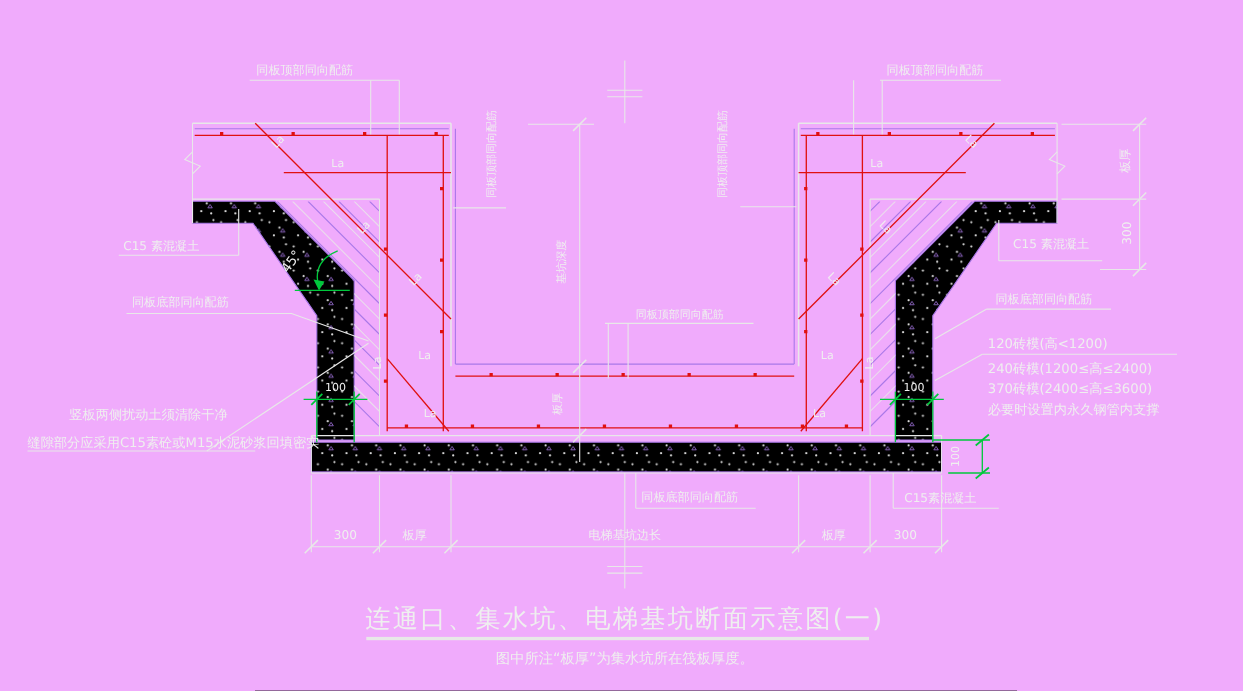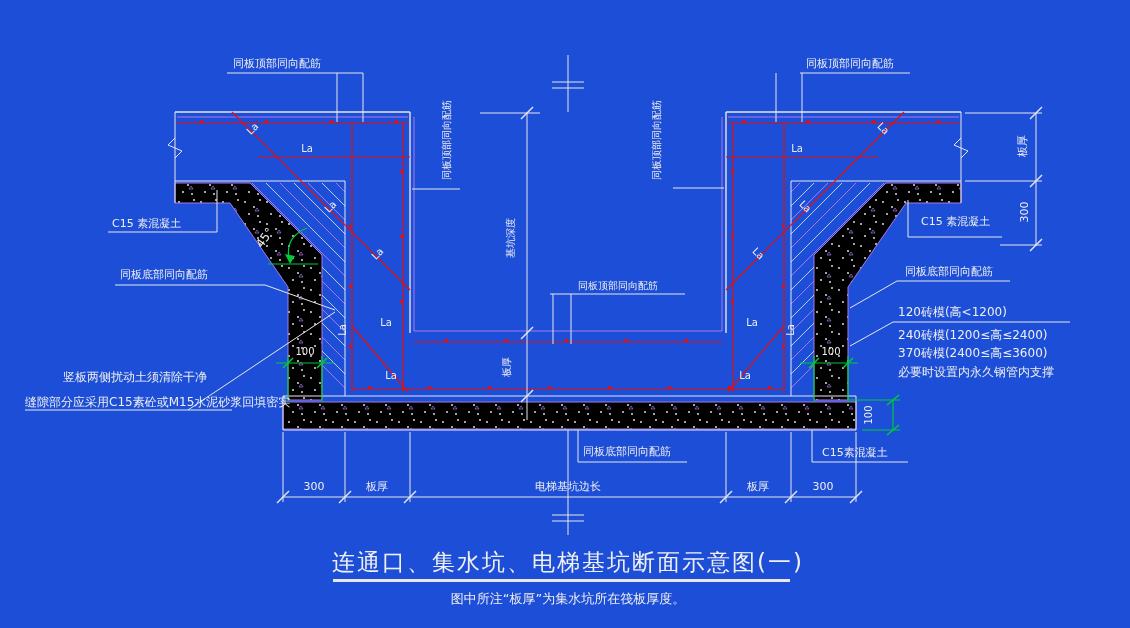--- a/index.html
+++ b/index.html
@@ -1,16 +1,16 @@
 <!DOCTYPE html>
 <html><head>
 <meta charset="utf-8">
 <style>
   html,body{margin:0;padding:0;background:#000;}
-  .stage{position:relative;width:1130px;height:628px;background:#1d4ed8;overflow:hidden;}
+  .stage{position:relative;width:1130px;height:628px;background:#f0abfc;overflow:hidden;}
   svg{display:block;}
   text{font-family:"DejaVu Sans",sans-serif;fill:#efefef;}
   .w{stroke:#e8e8e8;stroke-width:1;fill:none;}
   .w2{stroke:#e8e8e8;stroke-width:1.4;fill:none;}
   .m{stroke:#a978e8;stroke-width:1;fill:none;}
   .r{stroke:#e01010;stroke-width:1.2;fill:none;}
   .g{stroke:#00c83c;stroke-width:1.2;fill:none;}
   .tick{stroke:#e8e8e8;stroke-width:1.4;}
   .gtick{stroke:#00c83c;stroke-width:1.6;}
 </style>

